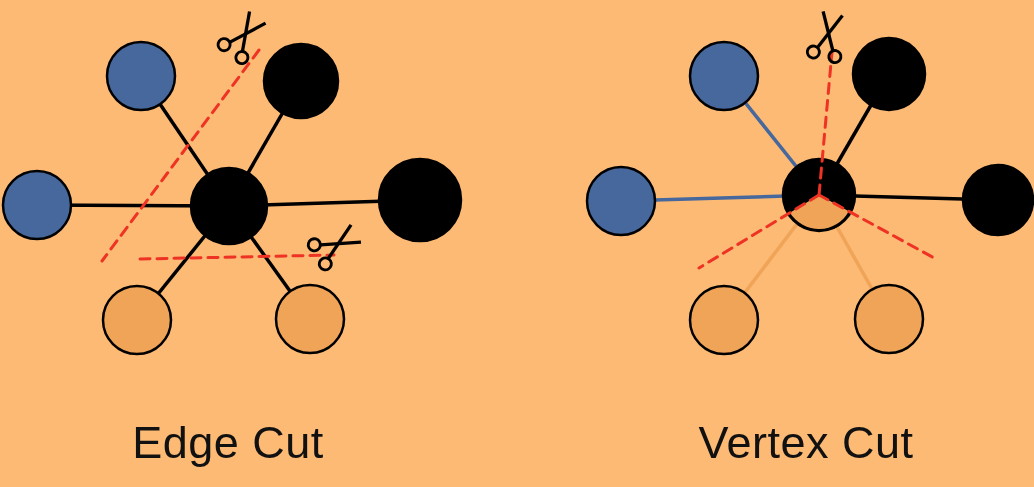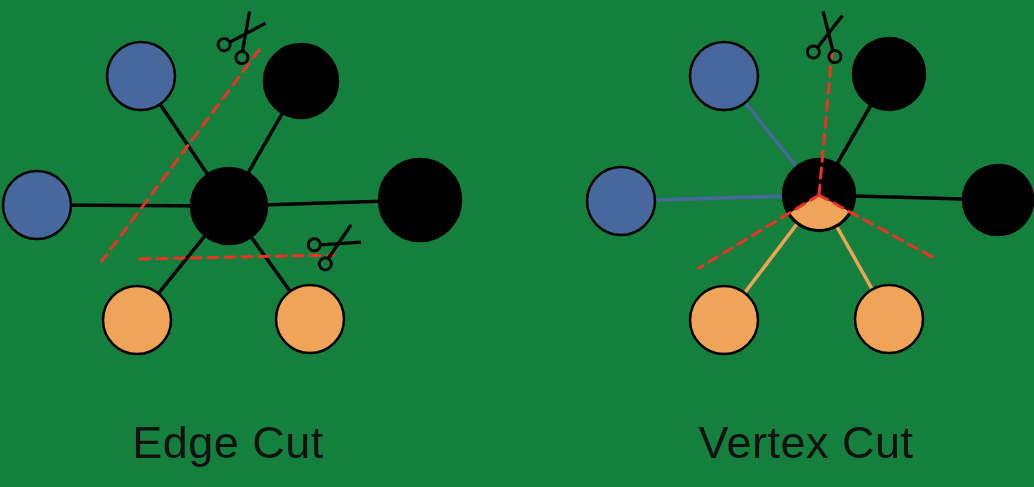--- a/index.html
+++ b/index.html
@@ -7,21 +7,21 @@
     padding: 0;
     background: #ffffff;
     width: 1034px;
     height: 487px;
     overflow: hidden;
   }
   .figure-wrap {
     position: relative;
     width: 1034px;
     height: 487px;
-    background: #15803d;
+    background: #fdba74;
   }
   .caption {
     font-family: "Liberation Sans", sans-serif;
     font-size: 45px;
     font-weight: 400;
     fill: #111111;
     letter-spacing: 0.5px;
   }
 </style>
 </head>

